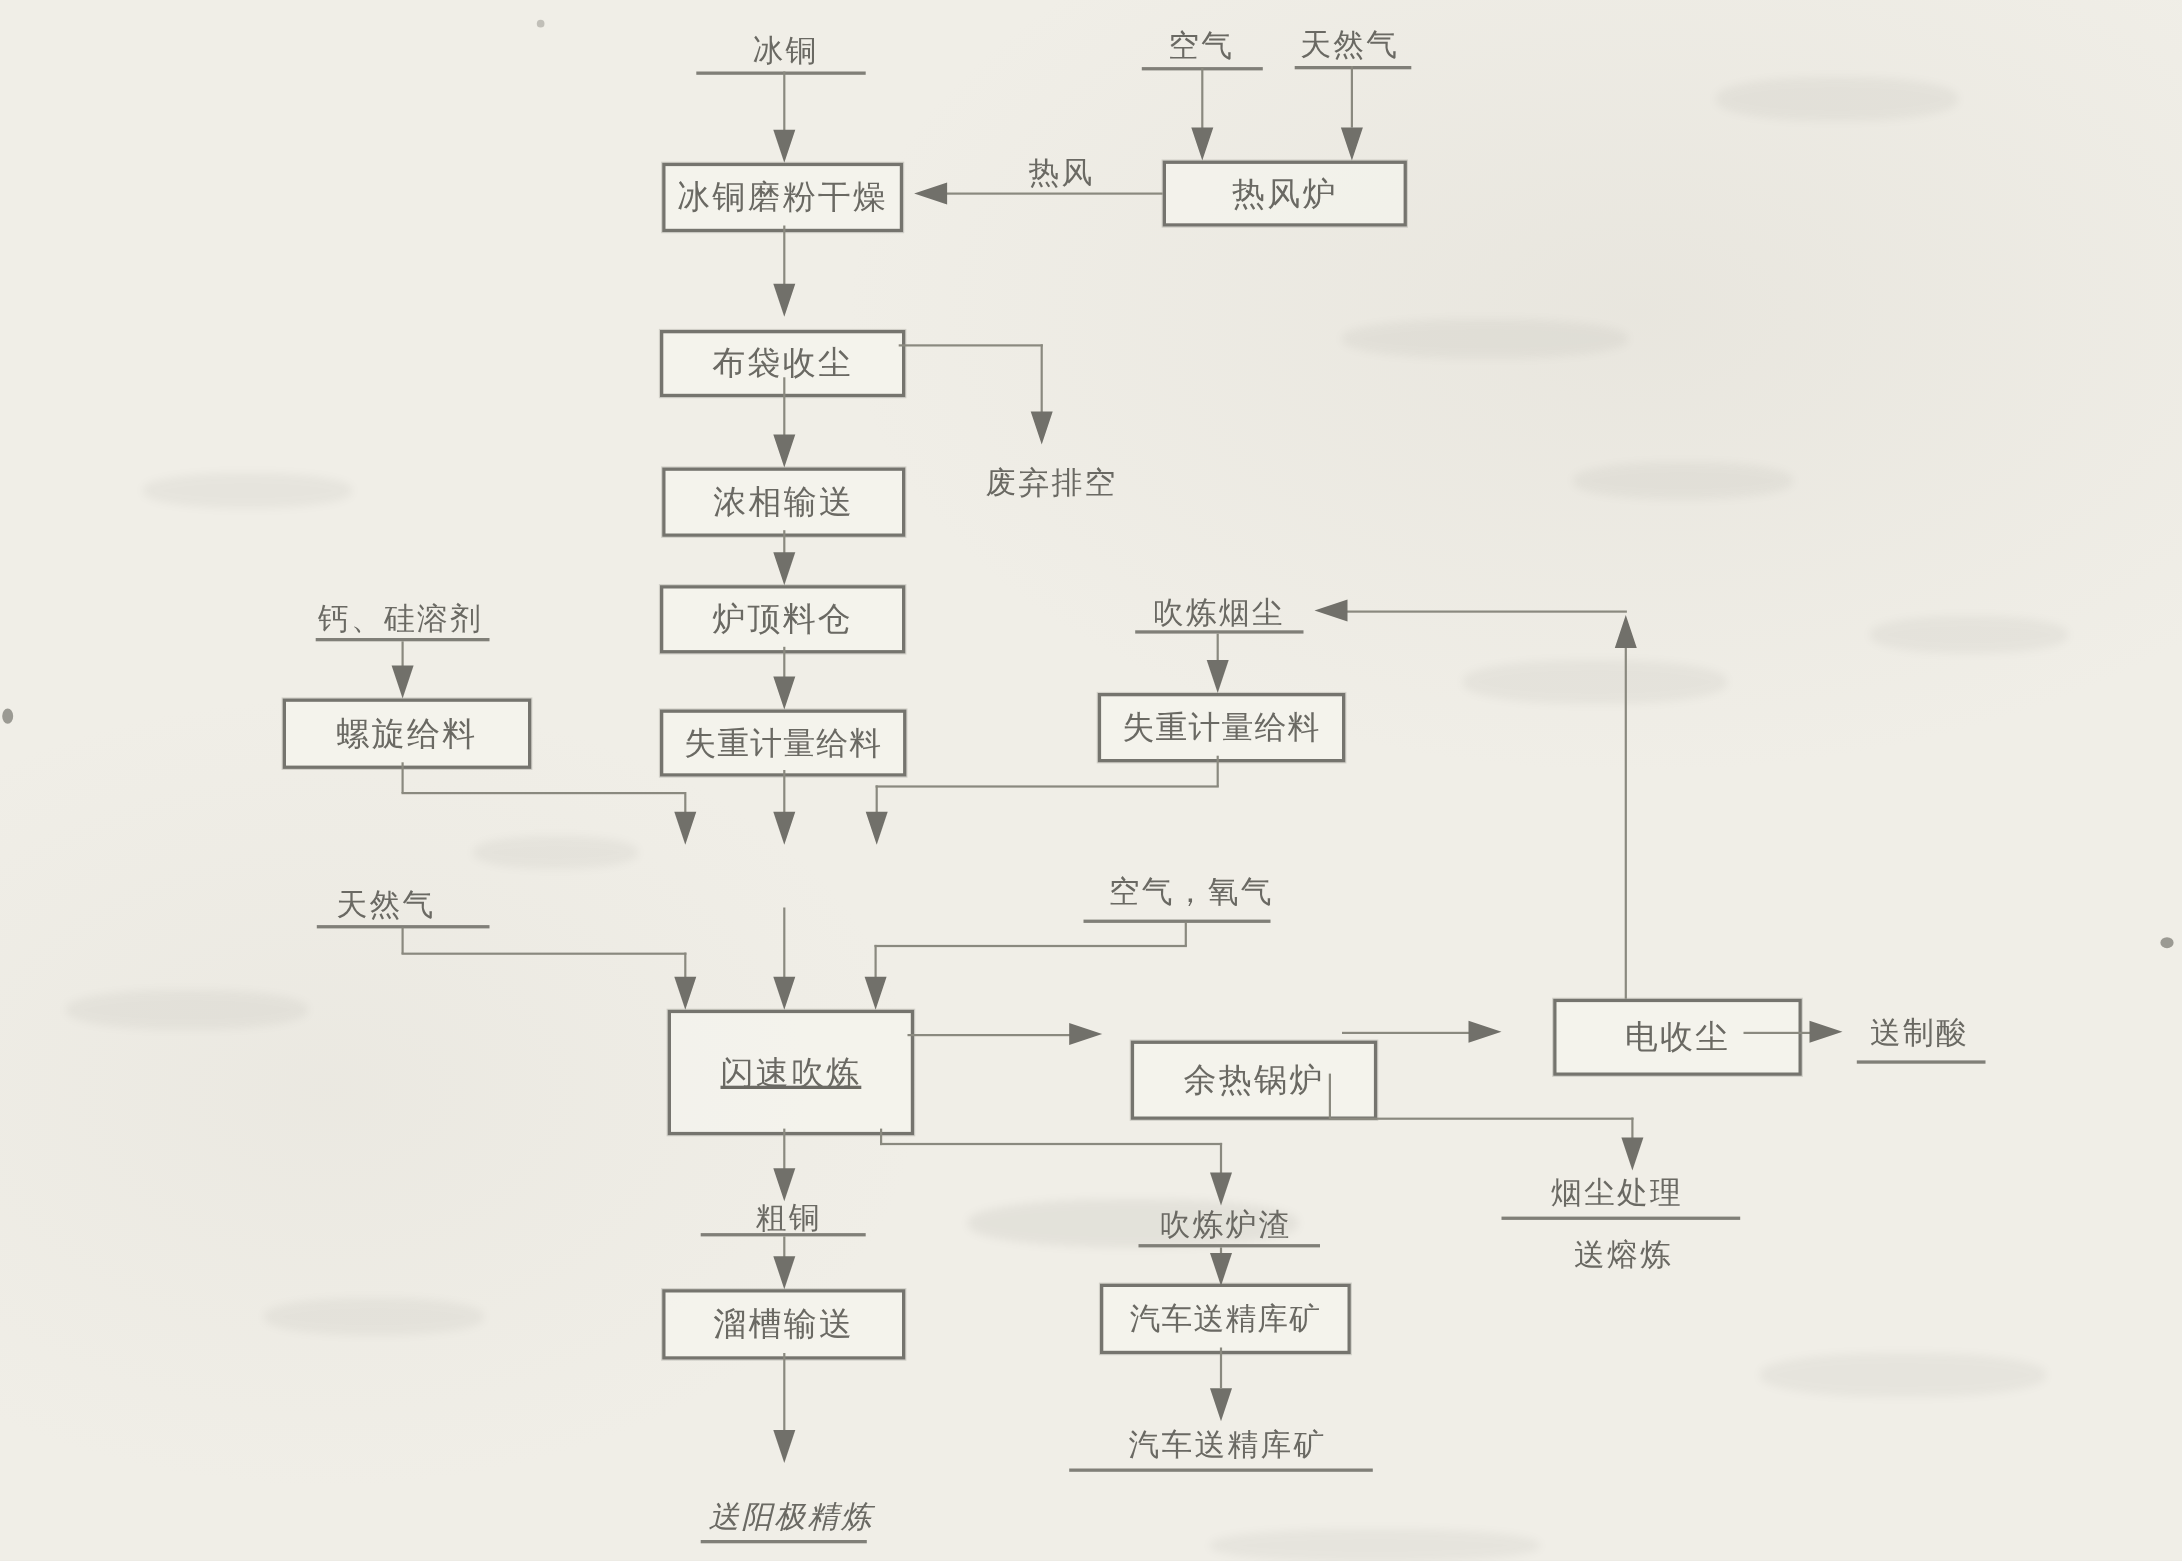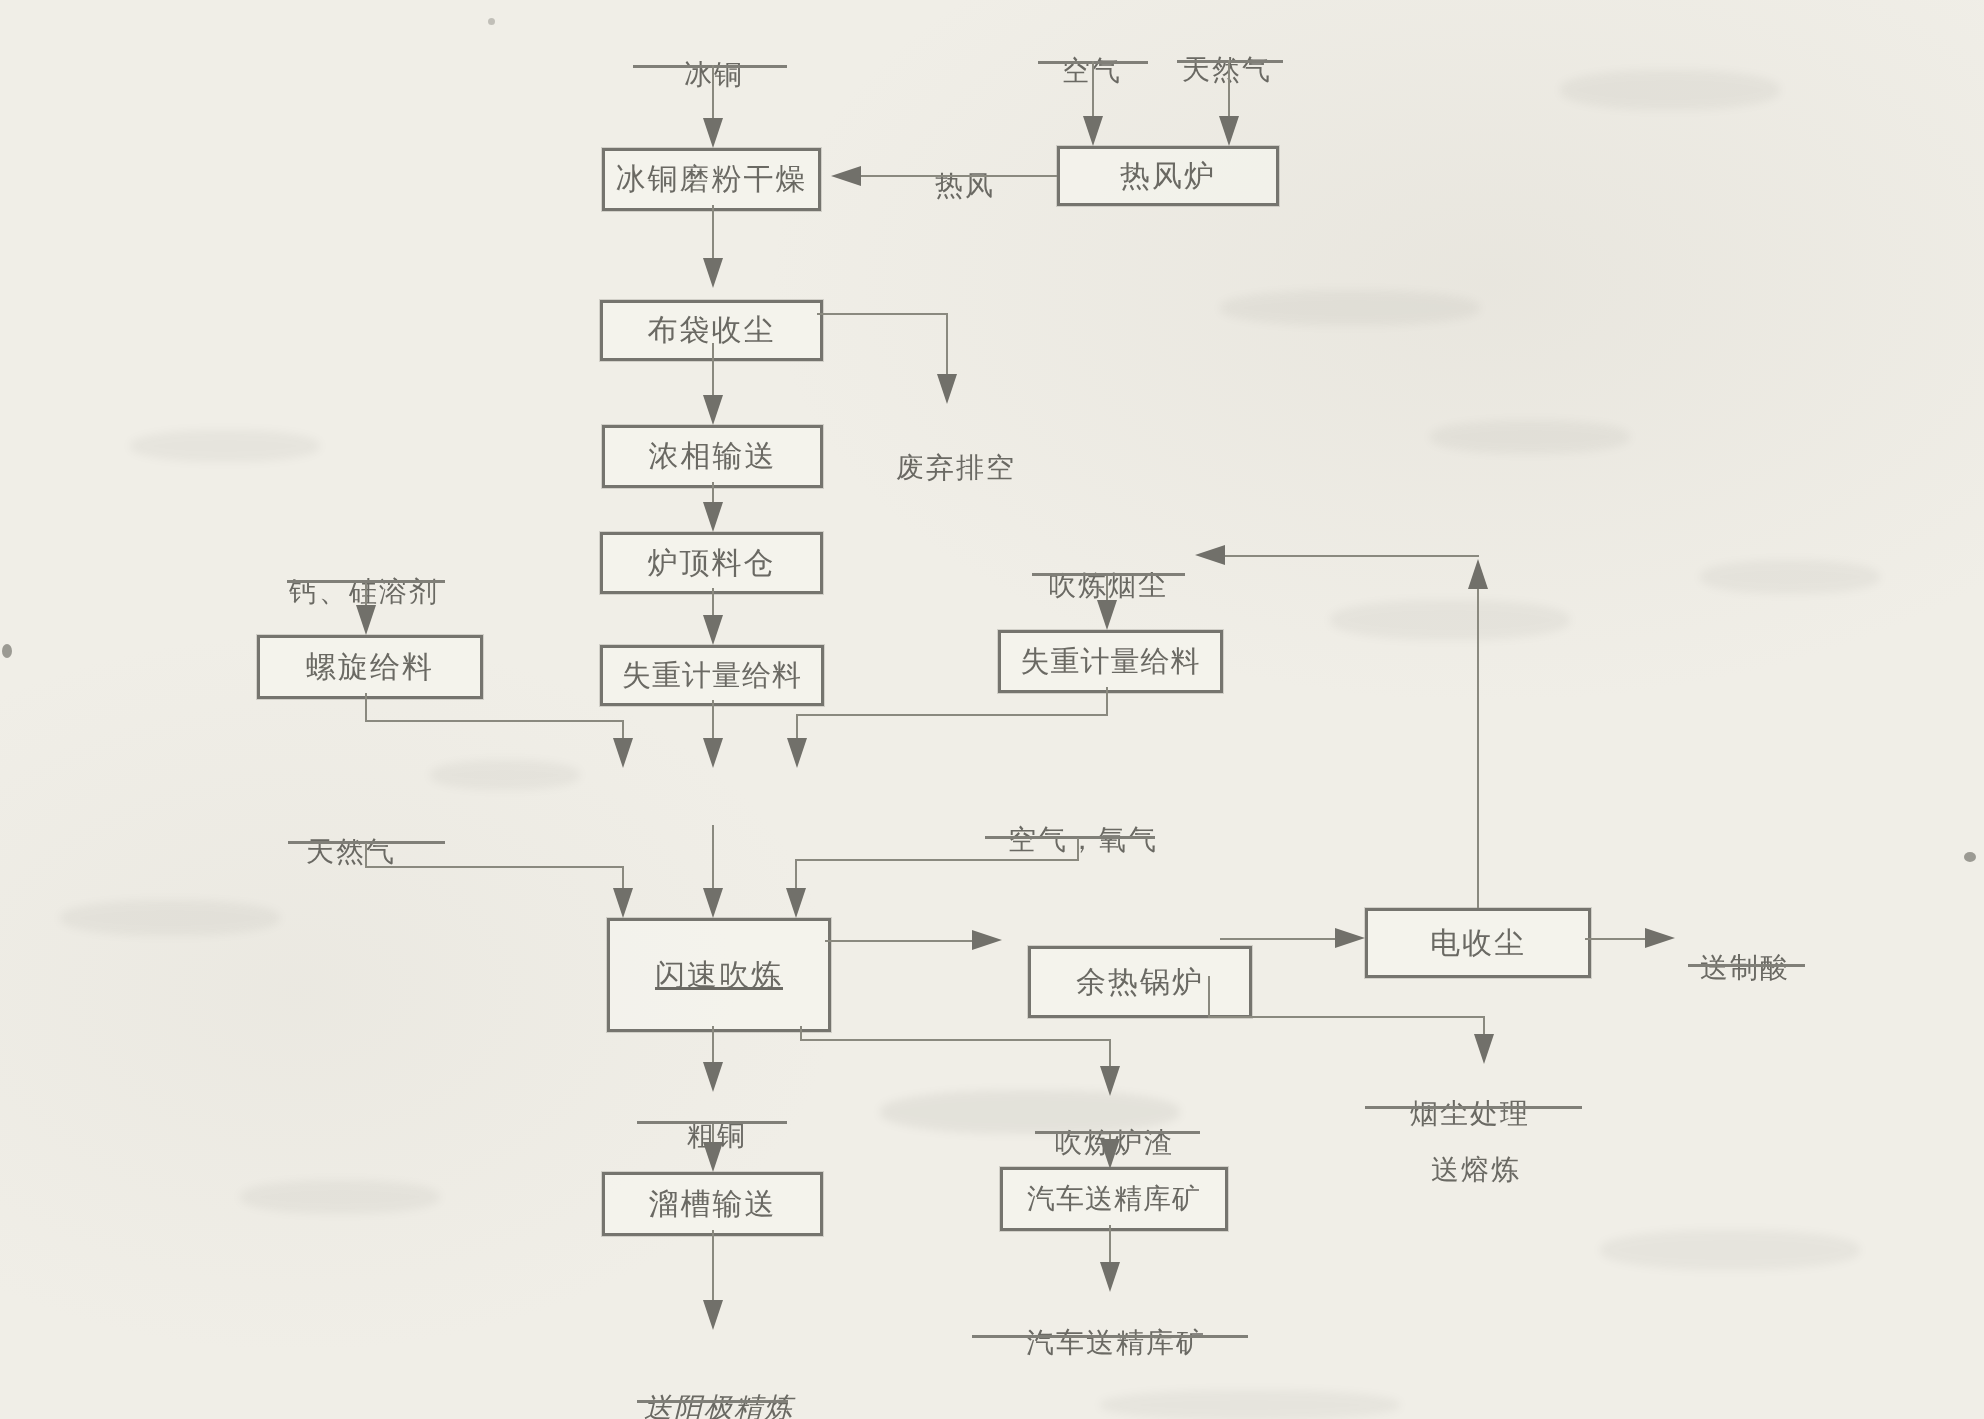--- a/index.html
+++ b/index.html
@@ -18,21 +18,21 @@
     position:absolute;
     border:3px solid #75746e;
     background:rgba(247,246,240,0.6);
     display:flex;align-items:center;justify-content:center;
     font-size:30px;color:#6a6963;letter-spacing:2px;
     box-shadow:0 0 0 1px rgba(120,118,110,0.25);
     white-space:nowrap;
   }
   .lbl{
     position:absolute;
-    font-size:28px;color:#6a6963;letter-spacing:2px;white-space:nowrap;margin-top:29px;
+    font-size:28px;color:#6a6963;letter-spacing:2px;white-space:nowrap;
   }
   .ul{position:absolute;height:3px;background:#807f78;}
   .hl{position:absolute;height:2px;background:#8a897f;}
   .vl{position:absolute;width:2px;background:#8a897f;}
   .ar{position:absolute;width:0;height:0;border-style:solid;border-color:transparent;}
   .ar.d{border-left:10px solid transparent;border-right:10px solid transparent;border-top:30px solid #71706a;}
   .ar.u{border-left:10px solid transparent;border-right:10px solid transparent;border-bottom:30px solid #71706a;}
   .ar.l{border-top:10px solid transparent;border-bottom:10px solid transparent;border-right:30px solid #71706a;}
   .ar.r{border-top:10px solid transparent;border-bottom:10px solid transparent;border-left:30px solid #71706a;}
   .sm{position:absolute;background:#6f6e66;border-radius:45%;filter:blur(4px);opacity:0.07;}
@@ -62,21 +62,21 @@
   <div class="box" style="left:602px;top:148px;width:213px;height:57px;">冰铜磨粉干燥</div>
   <div class="box" style="left:1057px;top:146px;width:216px;height:54px;">热风炉</div>
   <div class="box" style="left:600px;top:288px;width:217px;height:55px;margin-top:12px;">布袋收尘</div>
   <div class="box" style="left:602px;top:425px;width:215px;height:57px;">浓相输送</div>
   <div class="box" style="left:600px;top:532px;width:217px;height:56px;">炉顶料仓</div>
   <div class="box" style="left:257px;top:635px;width:220px;height:58px;">螺旋给料</div>
   <div class="box" style="left:600px;top:645px;width:218px;height:55px;font-size:29px;letter-spacing:1px;">失重计量给料</div>
   <div class="box" style="left:998px;top:630px;width:219px;height:57px;font-size:29px;letter-spacing:1px;">失重计量给料</div>
   <div class="box" style="left:607px;top:918px;width:218px;height:108px;text-decoration:underline;">闪速吹炼</div>
   <div class="box" style="left:1028px;top:910px;width:218px;height:66px;margin-top:36px;">余热锅炉</div>
-  <div class="box" style="left:1365px;top:908px;width:220px;height:64px;font-family:Liberation Serif, serif;">电收尘</div>
+  <div class="box" style="left:1412px;top:908px;width:220px;height:64px;font-family:Liberation Serif, serif;">电收尘</div>
   <div class="box" style="left:1000px;top:1167px;width:222px;height:58px;font-size:28px;letter-spacing:1px;">汽车送精库矿</div>
   <div class="box" style="left:602px;top:1172px;width:215px;height:58px;">溜槽输送</div>
 
   <div class="lbl" style="left:684px;top:27px;">冰铜</div>
   <div class="ul" style="left:633px;top:65px;width:154px;"></div>
 
   <div class="lbl" style="left:1062px;top:23px;">空气</div>
   <div class="ul" style="left:1038px;top:61px;width:110px;"></div>
 
   <div class="lbl" style="left:1182px;top:22px;">天然气</div>

